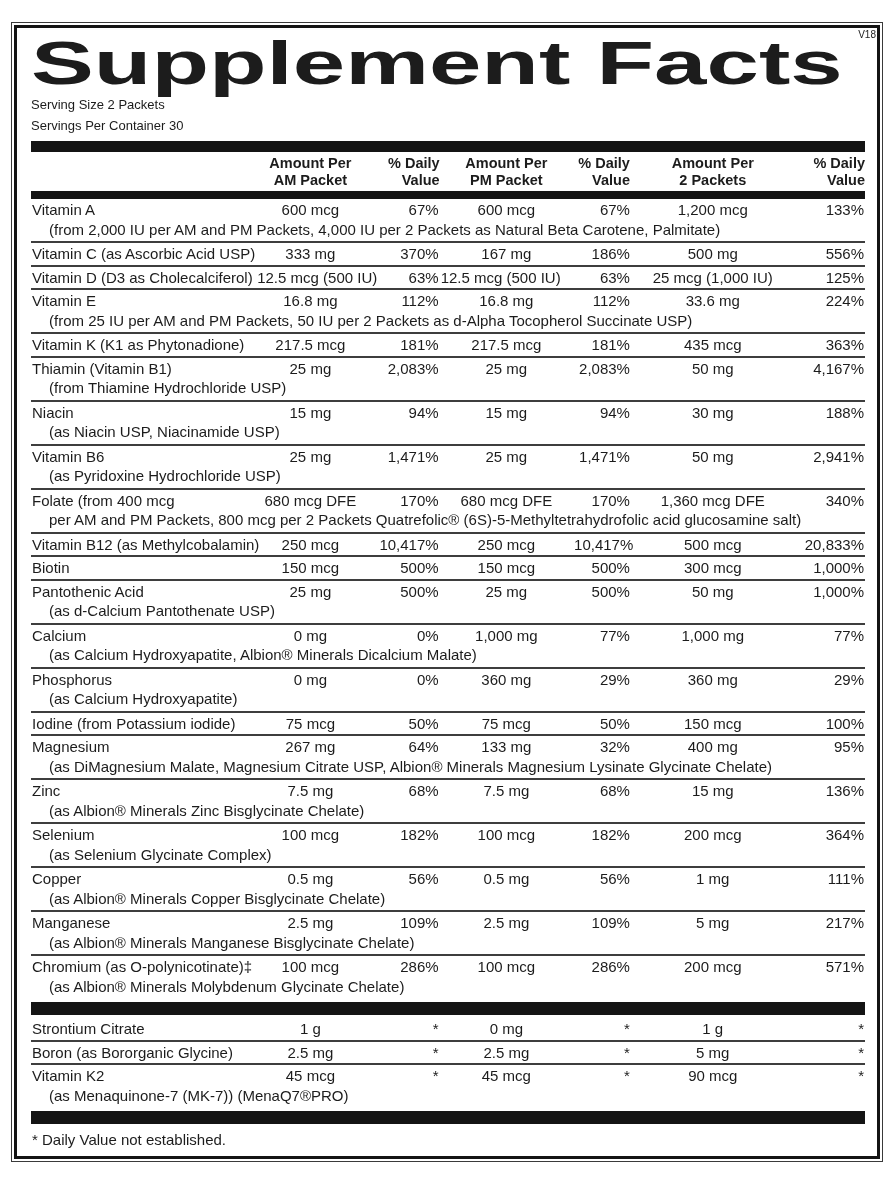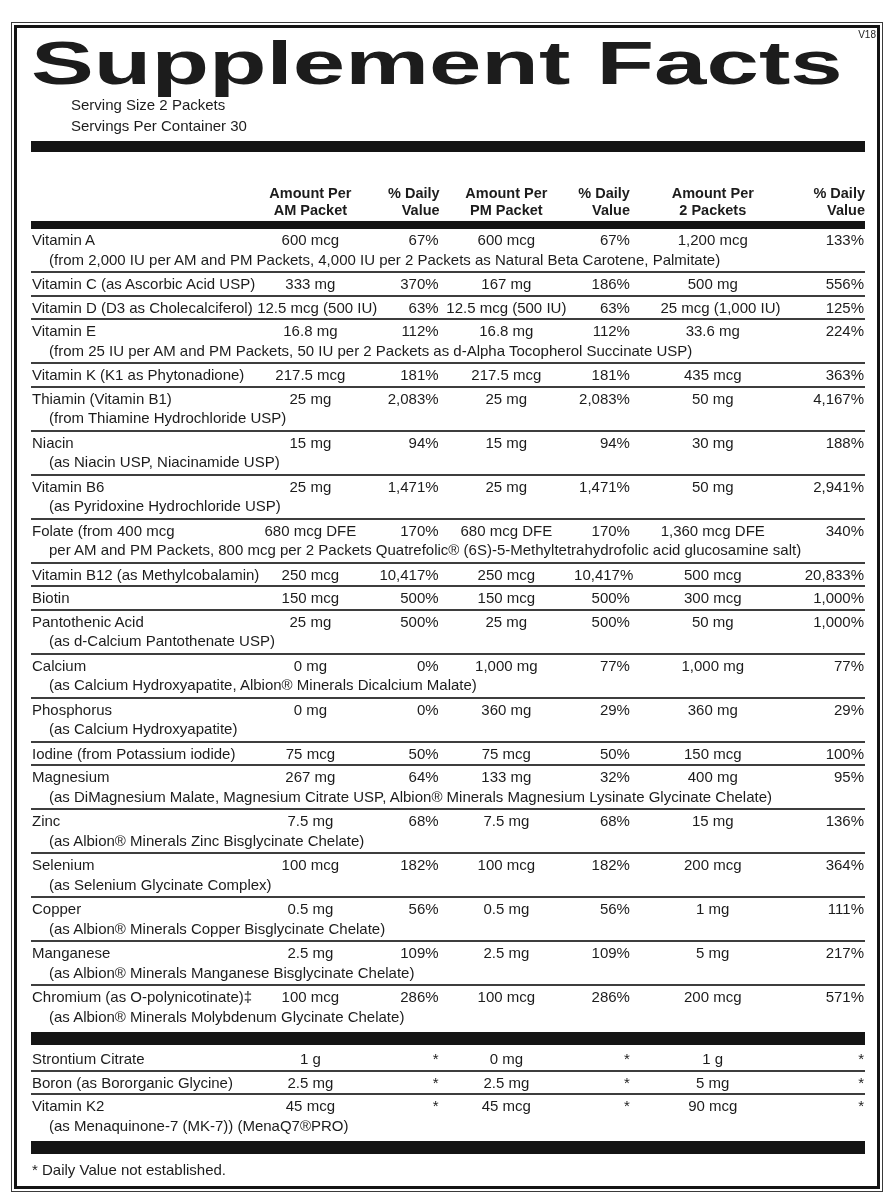--- a/index.html
+++ b/index.html
@@ -30,32 +30,31 @@
     font-size: 62px; font-weight: bold;
     line-height: 62px;
     white-space: nowrap;
     letter-spacing: 0;
   }
   .title-inner {
     display: inline-block;
     transform: scaleX(1.52);
     transform-origin: left center;
   }
-  .serving { font-size: 15px; line-height: 20px; margin-top: 1px; margin-left: 40px; }
+  .serving { font-size: 13px; line-height: 20px; margin-top: 1px; }
   .serving:first-of-type { margin-top: 6px; }
 
   .bar { background: var(--ink-bar, #141414); height: 11px; }
   .bar-top { margin-top: 5px; }
   .bar-bottom { height: 13px; margin: 4px 0 3px 0; }
 
   table.facts {
     width: 100%;
     border-collapse: collapse;
     table-layout: fixed;
-    margin-top: 30px;
   }
   thead th {
     font-size: 14.5px; font-weight: bold;
     line-height: 16.5px;
     vertical-align: bottom;
     padding: 3px 0 3px 0;
     border-bottom: 8px solid var(--ink-bar, #141414);
   }
   th.c-name { width: 27%; }
   th.c-am   { width: 13%;   text-align: center; }
@@ -63,22 +62,22 @@
   th.c-pm   { width: 16%;   text-align: center; }
   th.c-dv2  { width: 8.5%;  text-align: right; }
   th.c-two  { width: 16.5%; text-align: center; }
   th.c-dv3  { width: 10%;   text-align: right; }
 
   td { font-size: 15px; line-height: 18.5px; vertical-align: top; }
   tr.main td { padding-top: 2px; border-top: 2px solid var(--rule, #3e3e3e); }
   tr.main.first td { border-top: none; }
   td.c-name { text-align: left; white-space: nowrap; }
   td.amt { text-align: center; white-space: nowrap; }
-  td.amt.long-left { text-align: center; }
-  td.amt.long-right { text-align: right; }
+  td.amt.long-left { text-align: left; }
+  td.amt.long-right { text-align: center; }
   td.dv { text-align: right; white-space: nowrap; }
   .dv2pad { padding-right: 14px; }
   tr.sub td { padding: 0 0 2px 18px; border-top: none; white-space: nowrap; }
   tr.bar-row td { padding: 4px 0 3px 0; border-top: none; }
   tr.bar-row .bar { height: 13px; }
 
   .footnote { font-size: 15px; line-height: 19px; padding: 3px 2px 1px 1px; }
 </style>
 </head>
 <body>

